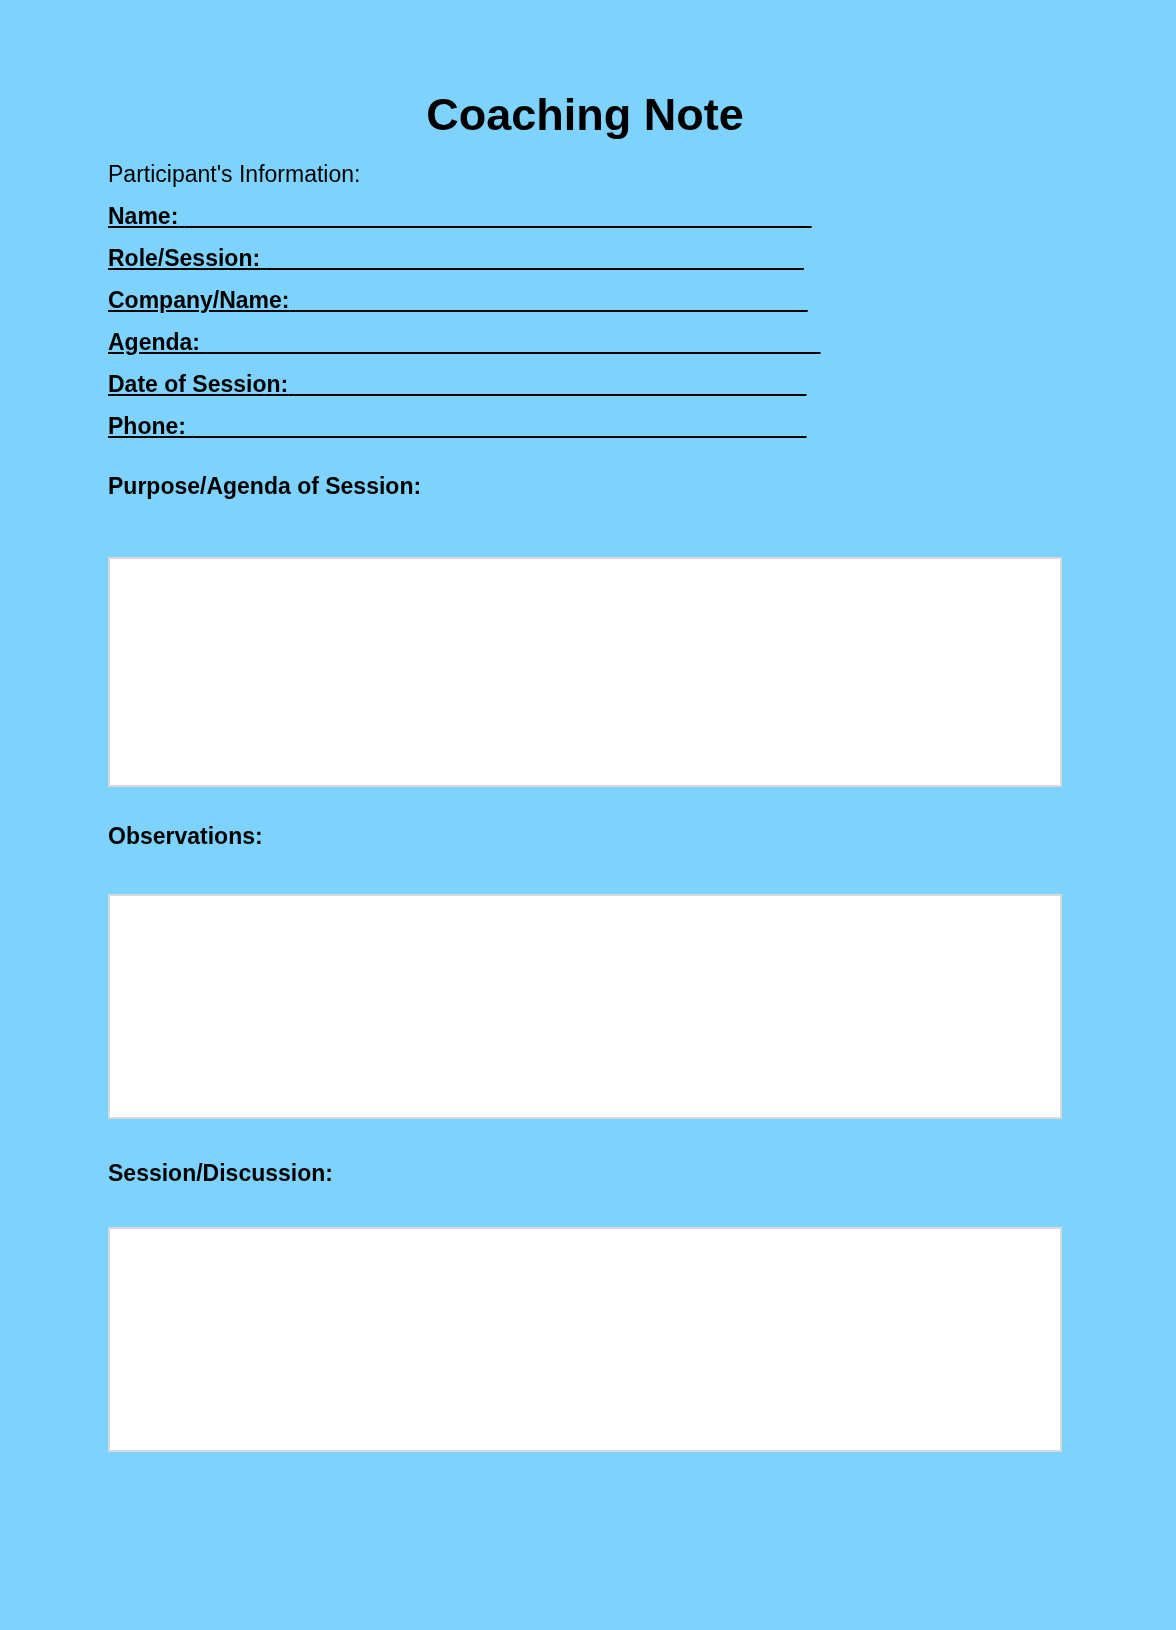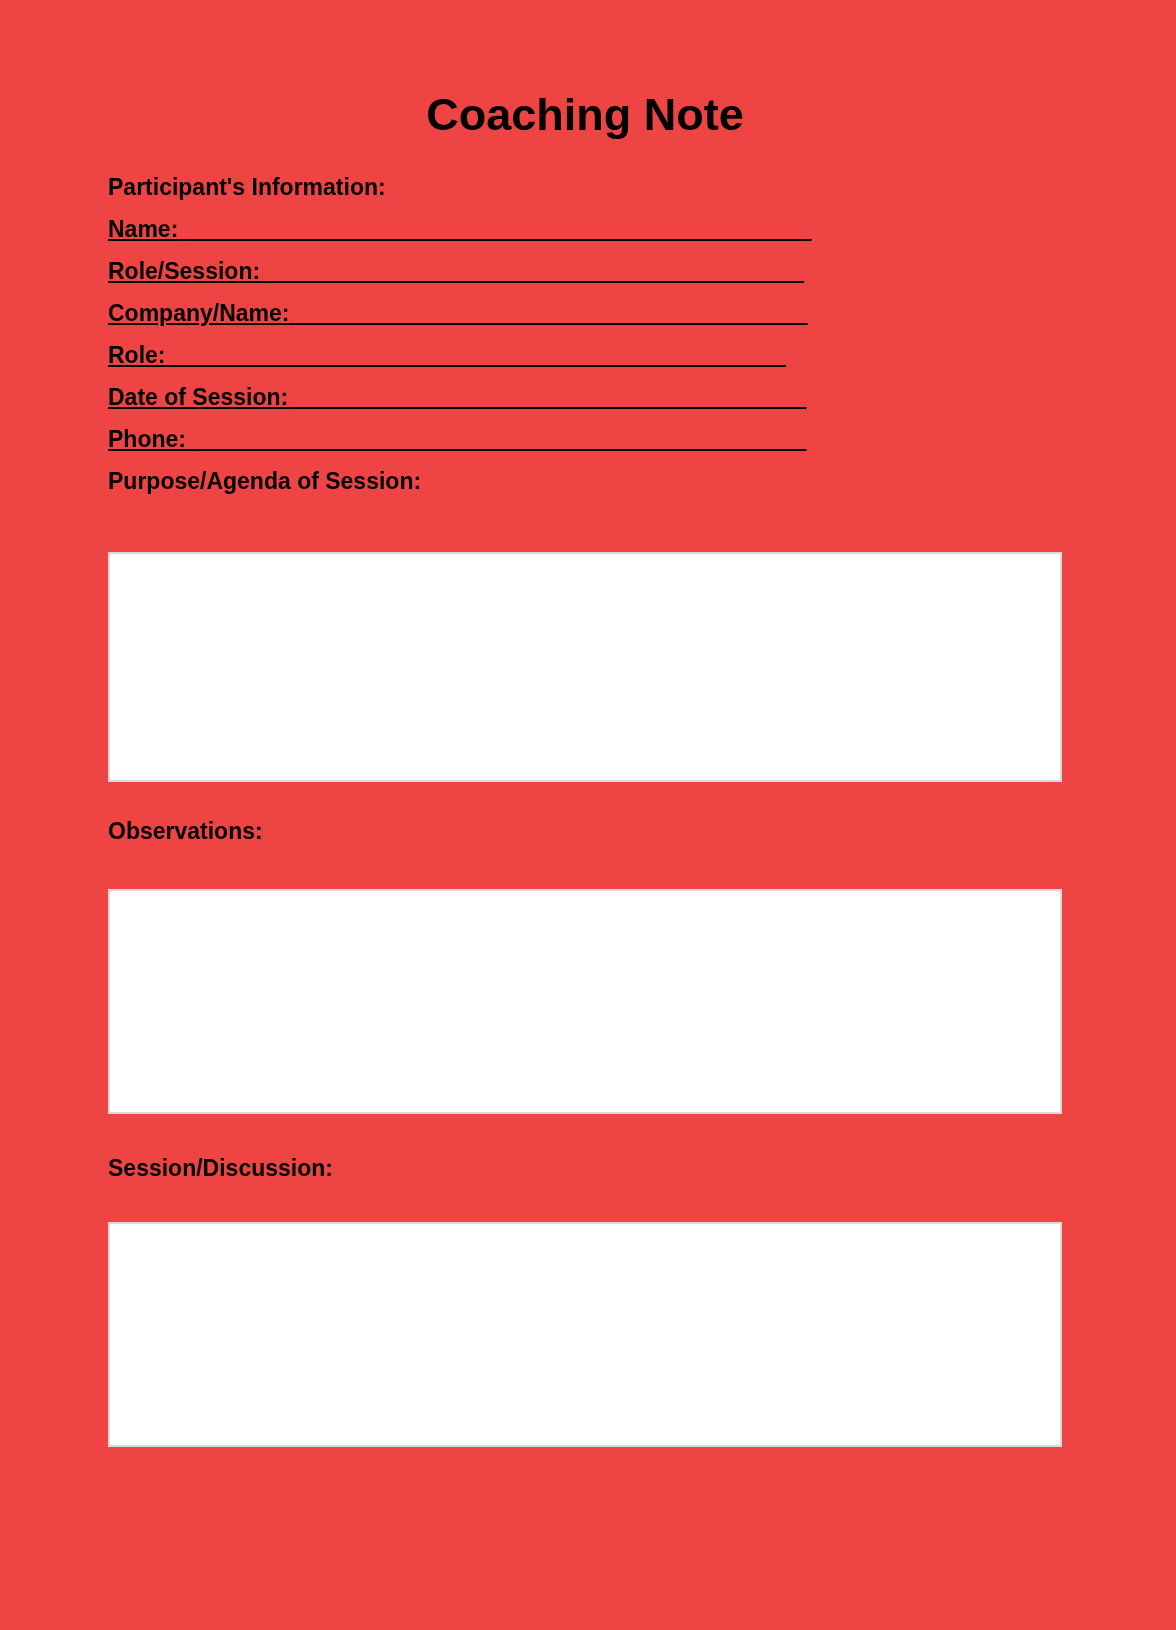--- a/index.html
+++ b/index.html
@@ -4,43 +4,43 @@
 <style>
   html, body {
     margin: 0;
     padding: 0;
     background: #ffffff;
   }
   .page {
     position: relative;
     width: 1176px;
     height: 1630px;
-    background: #ef4444;
+    background: #7dd3fc;
     font-family: "Liberation Sans", sans-serif;
     color: #000000;
     overflow: hidden;
   }
   .content {
     margin-left: 108px;
     width: 954px;
   }
   .doc-title {
     margin: 0;
     padding-top: 88px;
     font-size: 45px;
     line-height: 54px;
     font-weight: 700;
     text-align: center;
     color: #000000;
   }
   .info-heading {
-    margin-top: 24px;
+    margin-top: 11px;
     font-size: 23px;
     line-height: 42px;
-    font-weight: 700;
+    font-weight: 400;
     white-space: nowrap;
   }
   .field-row {
     font-size: 23px;
     line-height: 42px;
     font-weight: 700;
     white-space: nowrap;
     text-decoration: underline;
   }
   .field-label {
@@ -49,21 +49,21 @@
   .field-blank {
     display: inline;
     letter-spacing: 0;
   }
   .section-heading {
     font-size: 23px;
     line-height: 42px;
     font-weight: 700;
     white-space: nowrap;
   }
-  .section-heading.purpose   { }
+  .section-heading.purpose   { margin-top: 18px; }
   .section-heading.observations { margin-top: 28px; }
   .section-heading.feedback  { margin-top: 33px; }
   .response-box {
     box-sizing: border-box;
     width: 954px;
     border: 2px solid #d9d9d9;
     background: #ffffff;
   }
   .response-box.purpose      { margin-top: 50px; height: 230px; }
   .response-box.observations { margin-top: 37px; height: 225px; }
@@ -88,21 +88,21 @@
       <span class="field-label">Role/Session:</span>
       <span class="field-blank">__________________________________________</span>
     </div>
 
     <div class="field-row">
       <span class="field-label">Company/Name:</span>
       <span class="field-blank">________________________________________</span>
     </div>
 
     <div class="field-row">
-      <span class="field-label">Role:</span>
+      <span class="field-label">Agenda:</span>
       <span class="field-blank">________________________________________________</span>
     </div>
 
     <div class="field-row">
       <span class="field-label">Date of Session:</span>
       <span class="field-blank">________________________________________</span>
     </div>
 
     <div class="field-row">
       <span class="field-label">Phone:</span>

